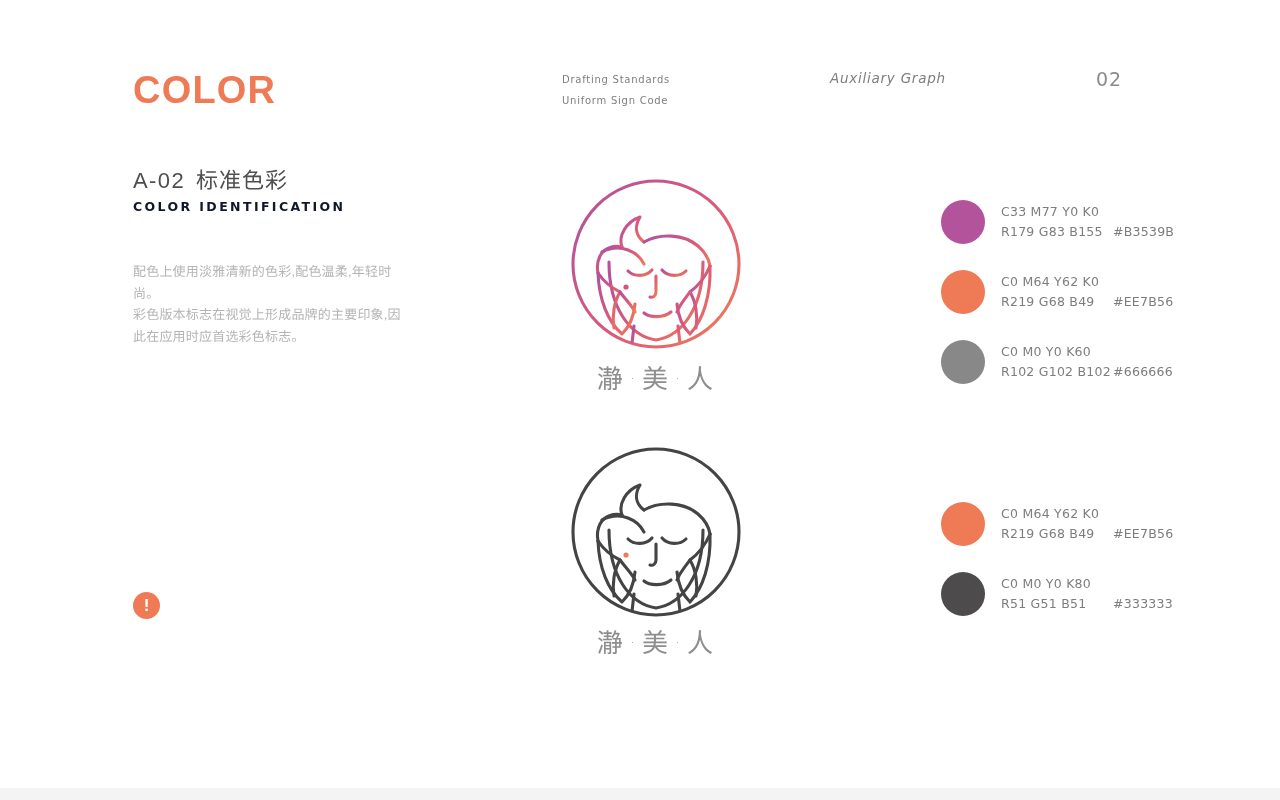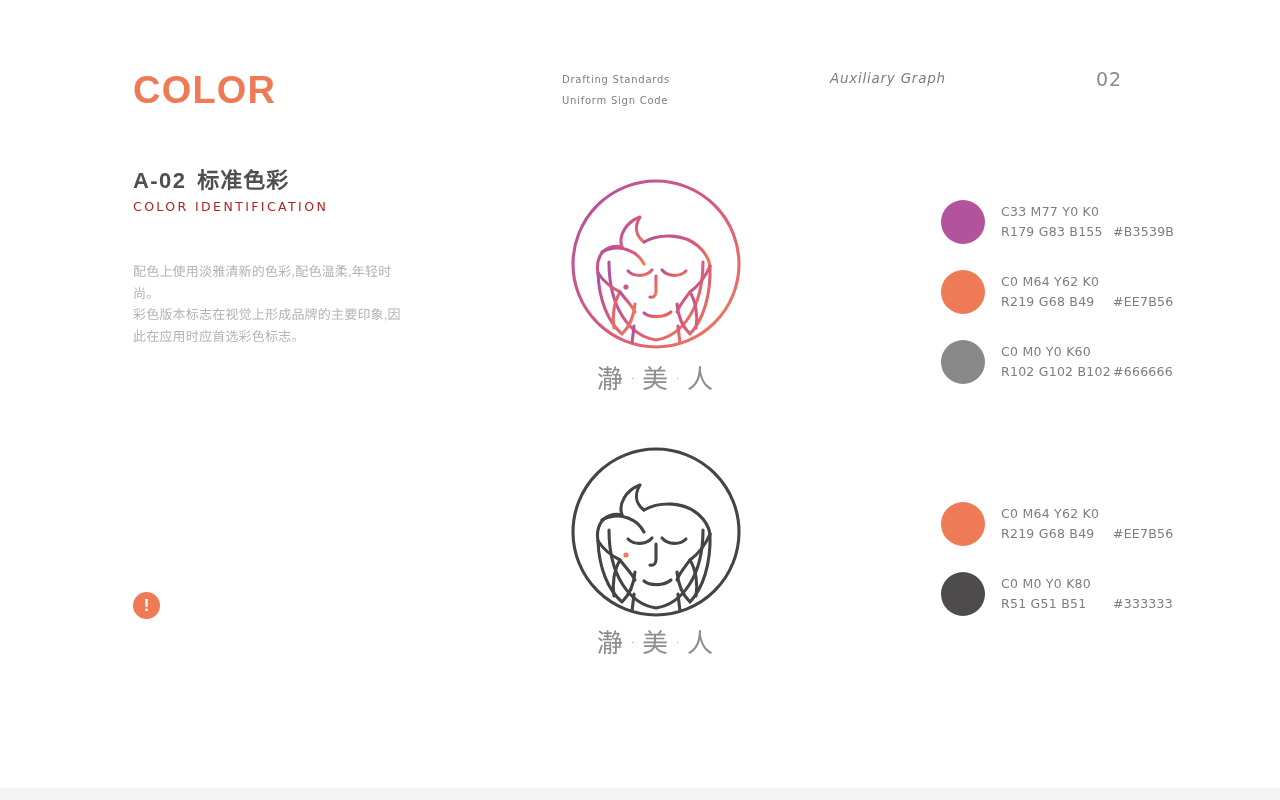--- a/index.html
+++ b/index.html
@@ -78,39 +78,40 @@
     letter-spacing: 1px;
     font-family: "DejaVu Sans", sans-serif;
   }
 
   
   .section-code {
     position: absolute;
     left: 133px;
     top: 162px;
     font-size: 22px;
-    font-weight: bold;
+    font-weight: normal;
     color: #4f4f4f;
     letter-spacing: 1.4px;
     white-space: nowrap;
   }
   .section-code .cn {
     letter-spacing: 1px;
     margin-left: 11px;
   }
 
   .section-sub {
     position: absolute;
     left: 133px;
     top: 199px;
     font-size: 12.5px;
-    color: #b91c1c;
+    color: #0f172a;
     letter-spacing: 2.4px;
     white-space: nowrap;
     font-family: "DejaVu Sans", sans-serif;
+    font-weight: bold;
   }
 
   .desc {
     position: absolute;
     left: 133px;
     top: 261px;
     width: 272px;
     font-size: 13px;
     line-height: 21.5px;
     color: #b4b4b4;

